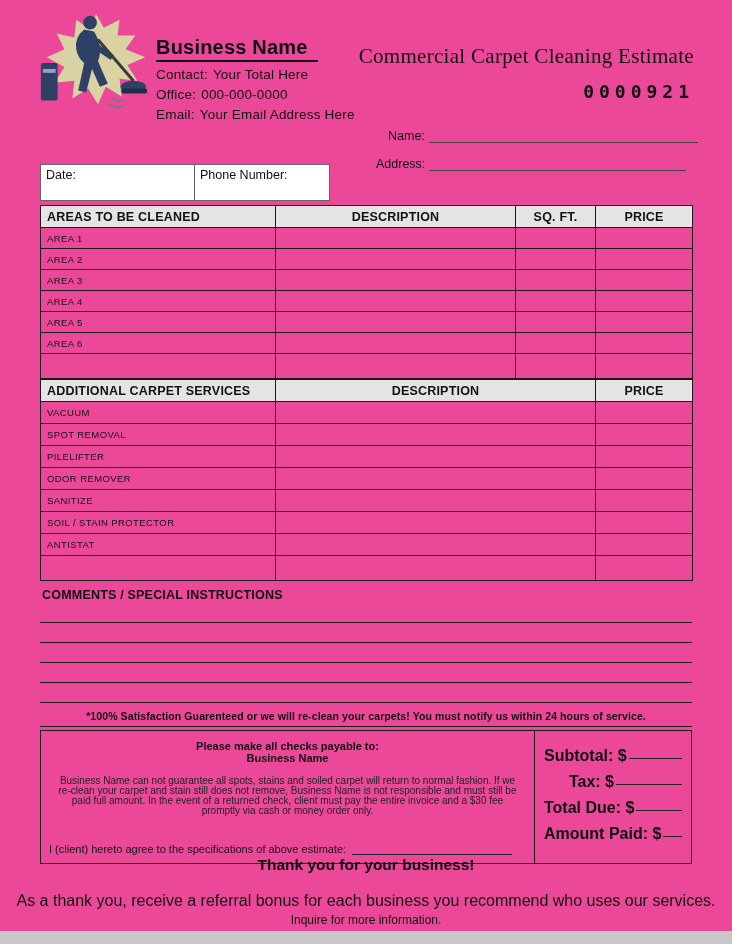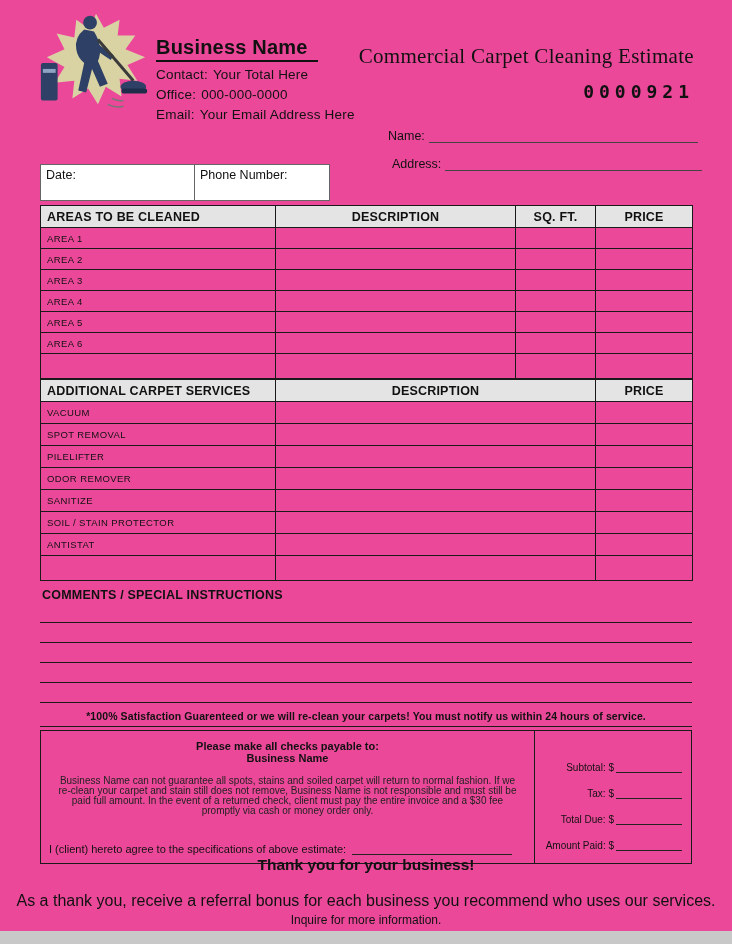--- a/index.html
+++ b/index.html
@@ -15,21 +15,21 @@
   .biz-line .lbl{margin-right:5px}
   .title-block{position:absolute;top:44px;right:38px;text-align:right}
   .form-title{font-family:"Liberation Serif",serif;font-size:21px;letter-spacing:.3px}
   .form-number{font-family:"DejaVu Sans Mono",monospace;font-weight:bold;font-size:18px;letter-spacing:5px;margin-top:12px}
 
   
   .fill-row{position:absolute;display:flex;align-items:flex-end}
   .fill-row .lbl{font-size:12.5px;margin-right:4px;white-space:nowrap}
   .fill-row .line{flex:1;border-bottom:1px solid #444;height:15px}
   .name-row{left:388px;top:128px;width:310px}
-  .addr-row{left:392px;top:156px;width:310px}
+  .addr-row{left:376px;top:156px;width:310px}
 
   
   .datebox{position:absolute;left:40px;top:164px;width:290px;height:37px;border:1px solid #666;display:flex;background:#fff}
   .datebox .cell{padding:3px 5px;font-size:12.5px}
   .datebox .cell.date{width:153px}
   .datebox .cell.phone{flex:1;border-left:1px solid #666}
 
   
   .content{position:absolute;left:40px;top:205px;width:652px}
   table{border-collapse:collapse;width:652px;table-layout:fixed}
@@ -48,21 +48,21 @@
   .guarantee{margin-top:7px;text-align:center;font-weight:bold;font-size:10.5px;padding-bottom:4px;border-bottom:1px solid #1a1a1a;letter-spacing:.1px}
 
   
   .paybox{margin-top:3px;border:1px solid #1a1a1a;display:flex;height:134px}
   .pay-left{flex:1;position:relative;text-align:center;padding-top:9px}
   .pay-line1,.pay-line2{font-weight:bold;font-size:11px}
   .fine-print{font-size:10px;width:470px;margin:12px auto 0;line-height:10px;color:#222}
   .agree{position:absolute;left:8px;bottom:8px;right:10px;display:flex;align-items:flex-end;font-size:11px;text-align:left}
   .agree .line{flex:1;border-bottom:1px solid #222;height:12px;margin-left:6px;max-width:160px}
   .pay-right{width:157px;border-left:1px solid #1a1a1a;padding-top:16px}
-  .tot-row{display:flex;justify-content:flex-end;align-items:flex-end;height:26px;padding:0 9px;font-size:10px;font-weight:normal;white-space:nowrap}
+  .tot-row{display:flex;justify-content:flex-end;height:26px;padding:0 9px;font-size:16px;font-weight:bold;white-space:nowrap}
   .tot-row .line{width:66px;border-bottom:1px solid #222;height:12px;margin-left:2px}
 
   
   .footer{position:absolute;left:0;top:856px;width:732px;text-align:center}
   .thanks{font-weight:bold;font-size:15.5px}
   .referral{font-size:16px;margin-top:18px}
   .inquire{font-size:12px;margin-top:3px}
   .copyright{font-size:9px;margin-top:24px;color:#222}
   .bottom-strip{position:absolute;left:0;bottom:0;width:732px;height:13px;background:#c8c8c8}
 </style>

